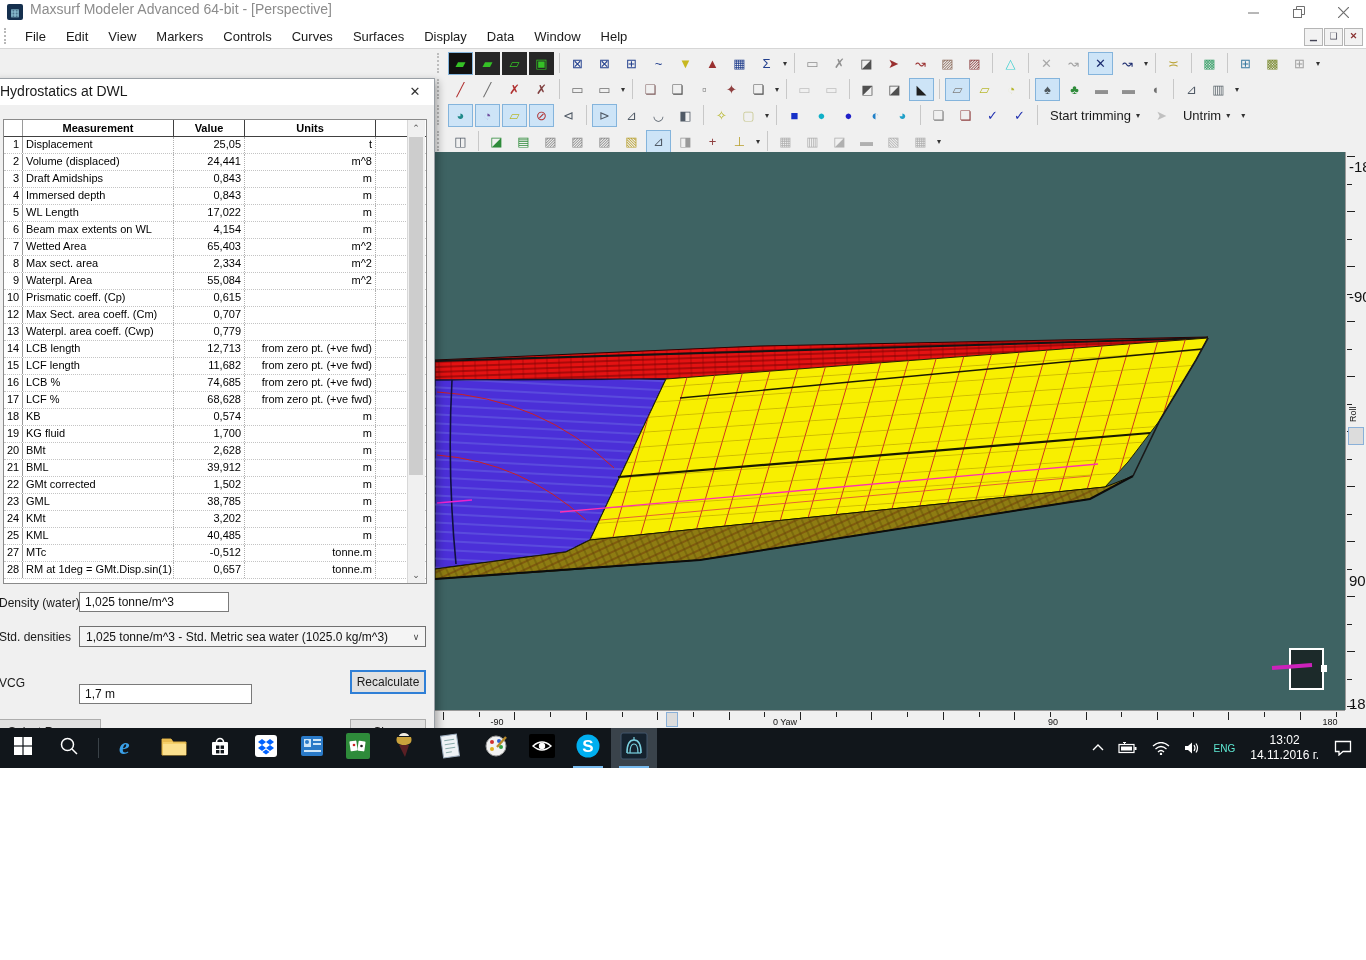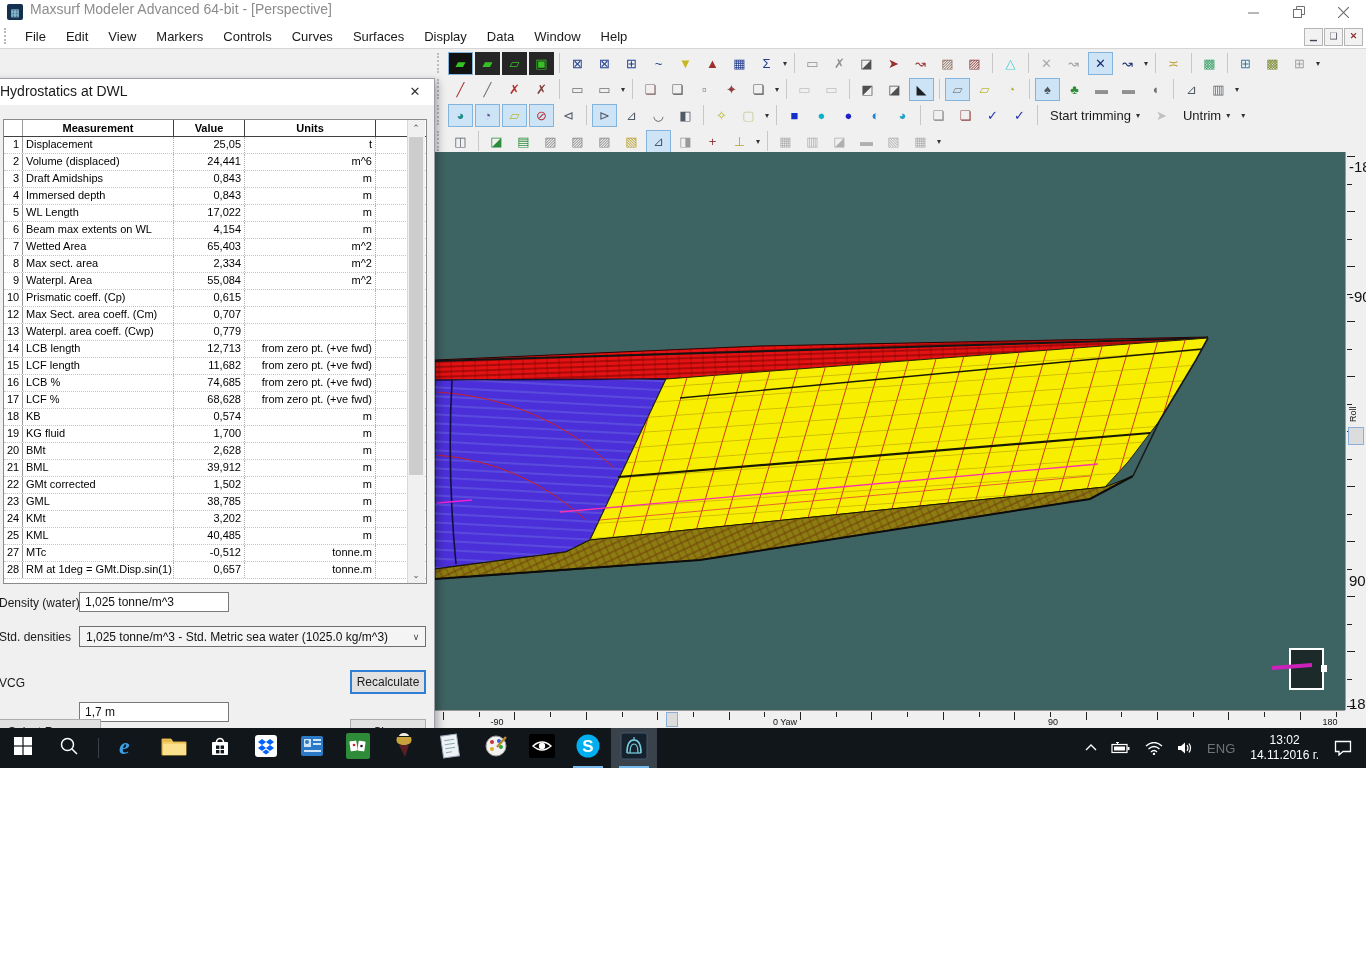--- a/index.html
+++ b/index.html
@@ -74,21 +74,21 @@
   .btn.default{border:2px solid #2f7fd6;}
   
   .taskbar{position:absolute;left:0;top:728px;width:1366px;height:40px;background:#11161b;display:flex;align-items:stretch;}
   .tb-left{display:flex;align-items:stretch;}
   .tb-item{width:46px;display:flex;align-items:center;justify-content:center;position:relative;}
   .tb-item.active{background:#3a434b;}
   .tb-underline{position:absolute;bottom:0;left:8px;right:8px;height:2px;background:#76b9ed;}
   .tb-divider{width:1px;margin:10px 6px;background:#3a4248;}
   .tray{position:absolute;right:0;top:0;height:40px;display:flex;align-items:center;}
   .tray-item{display:flex;align-items:center;justify-content:center;padding:0 7px;color:#fff;height:40px;}
-  .tray-lang{font-size:13px;color:#737373;}
+  .tray-lang{font-size:10px;color:#5eead4;}
   .tray-clock{font-size:12px;color:#fff;text-align:center;line-height:15px;padding:0 8px;}
   .whitevoid{position:absolute;left:0;top:768px;width:1366px;height:192px;background:#fff;}
 </style>
 </head>
 <body>
 
 <div class="screen">
 
   <div class="titlebar">
     <div class="app-icon">▦</div>
@@ -414,21 +414,21 @@
           <div class="trow2">
             <div class="c num">1</div>
             <div class="c meas">Displacement</div>
             <div class="c val">25,05</div>
             <div class="c unit">t</div>
           </div>
           <div class="trow2">
             <div class="c num">2</div>
             <div class="c meas">Volume (displaced)</div>
             <div class="c val">24,441</div>
-            <div class="c unit">m^6</div>
+            <div class="c unit">m^8</div>
           </div>
           <div class="trow2">
             <div class="c num">3</div>
             <div class="c meas">Draft Amidships</div>
             <div class="c val">0,843</div>
             <div class="c unit">m</div>
           </div>
           <div class="trow2">
             <div class="c num">4</div>
             <div class="c meas">Immersed depth</div>
@@ -578,21 +578,21 @@
     <div class="fldlabel" style="left:8px;top:517px;">Density (water)</div>
     <input class="txtinput" style="left: 88px; top: 513px; width: 150px;" value="1,025 tonne/m^3">
 
     <div class="fldlabel" style="left:8px;top:551px;">Std. densities</div>
     <div class="combo" style="left:88px;top:547px;width:347px;">
       <span class="cv">1,025 tonne/m^3 - Std. Metric sea water (1025.0 kg/m^3)</span>
       <span class="ca">∨</span>
     </div>
 
     <div class="fldlabel" style="left:8px;top:597px;">VCG</div>
-    <input class="txtinput" style="left: 88px; top: 623px; width: 150px;" value="1,7 m">
+    <input class="txtinput" style="left: 88px; top: 605px; width: 173px;" value="1,7 m">
 
     <button class="btn default" style="left:359px;top:591px;width:76px;height:24px;">Recalculate</button>
     <button class="btn" style="left:4px;top:640px;width:106px;height:26px;">Select Rows ...</button>
     <button class="btn" style="left:359px;top:640px;width:76px;height:26px;">Close</button>
   </div>
 
   <div class="taskbar">
     <div class="tb-left" id="taskbar-apps">
         <div class="tb-item">
           <span><svg width="20" height="20" viewBox="0 0 20 20">

